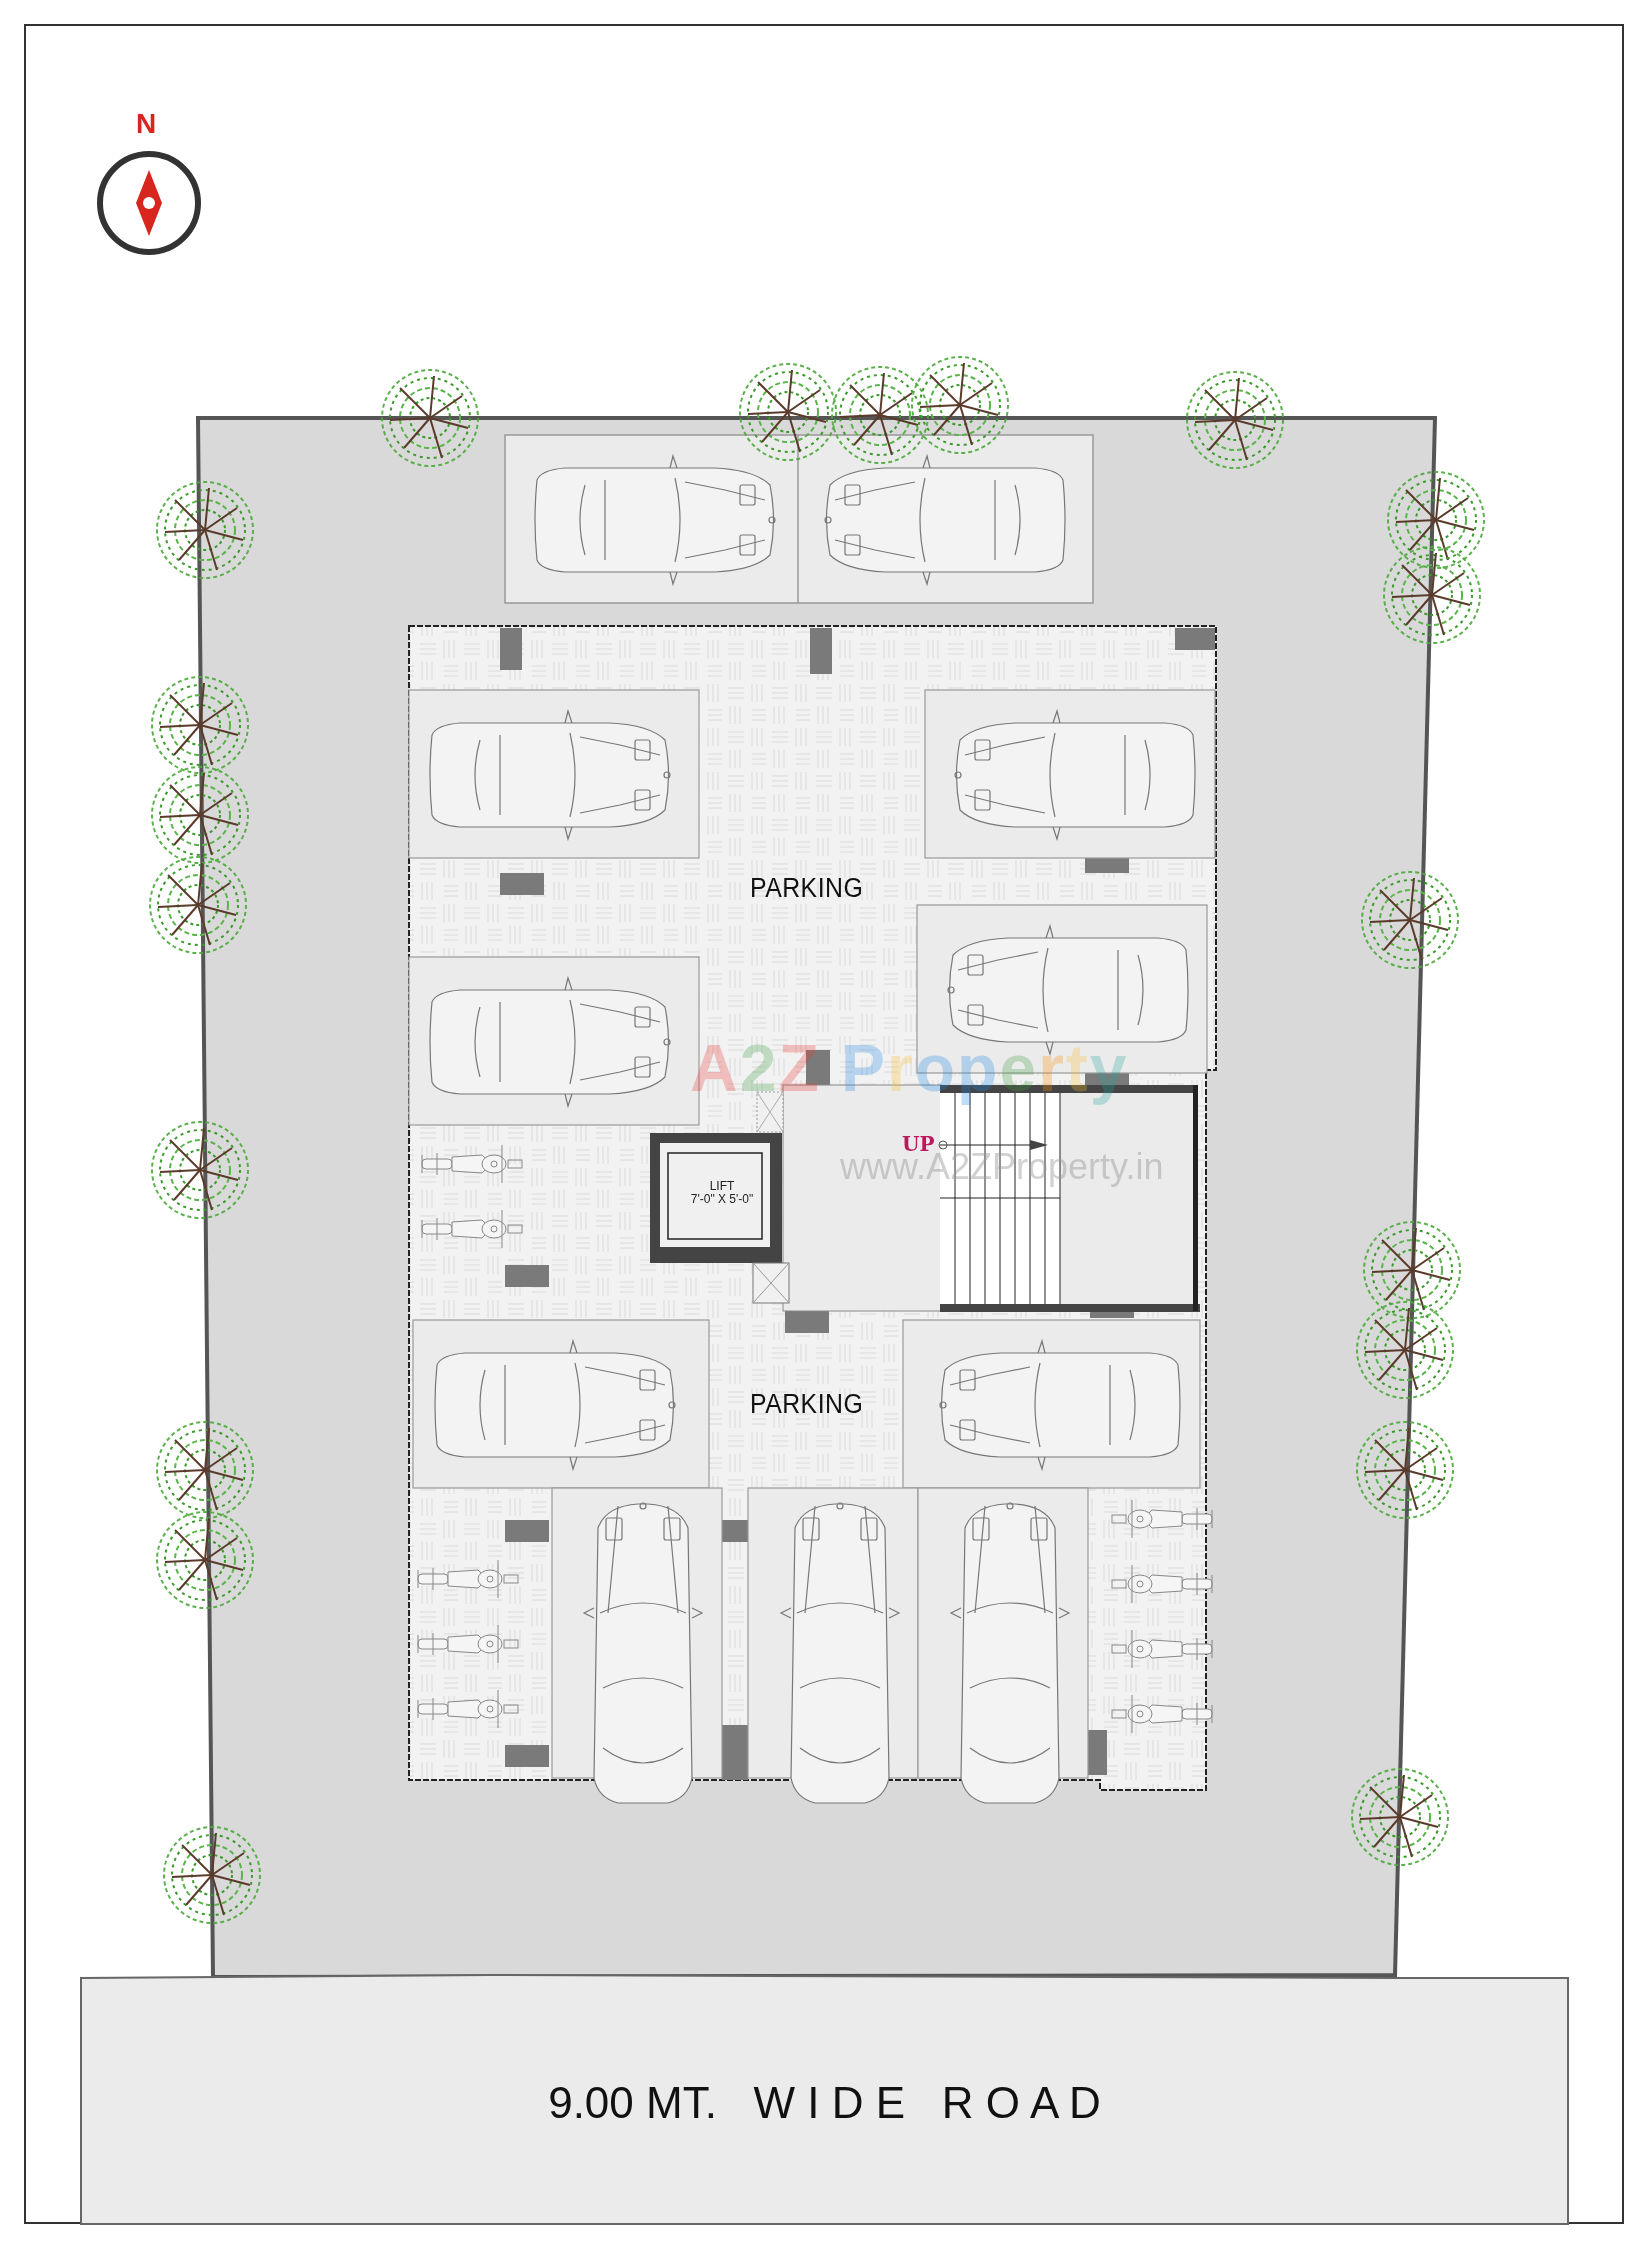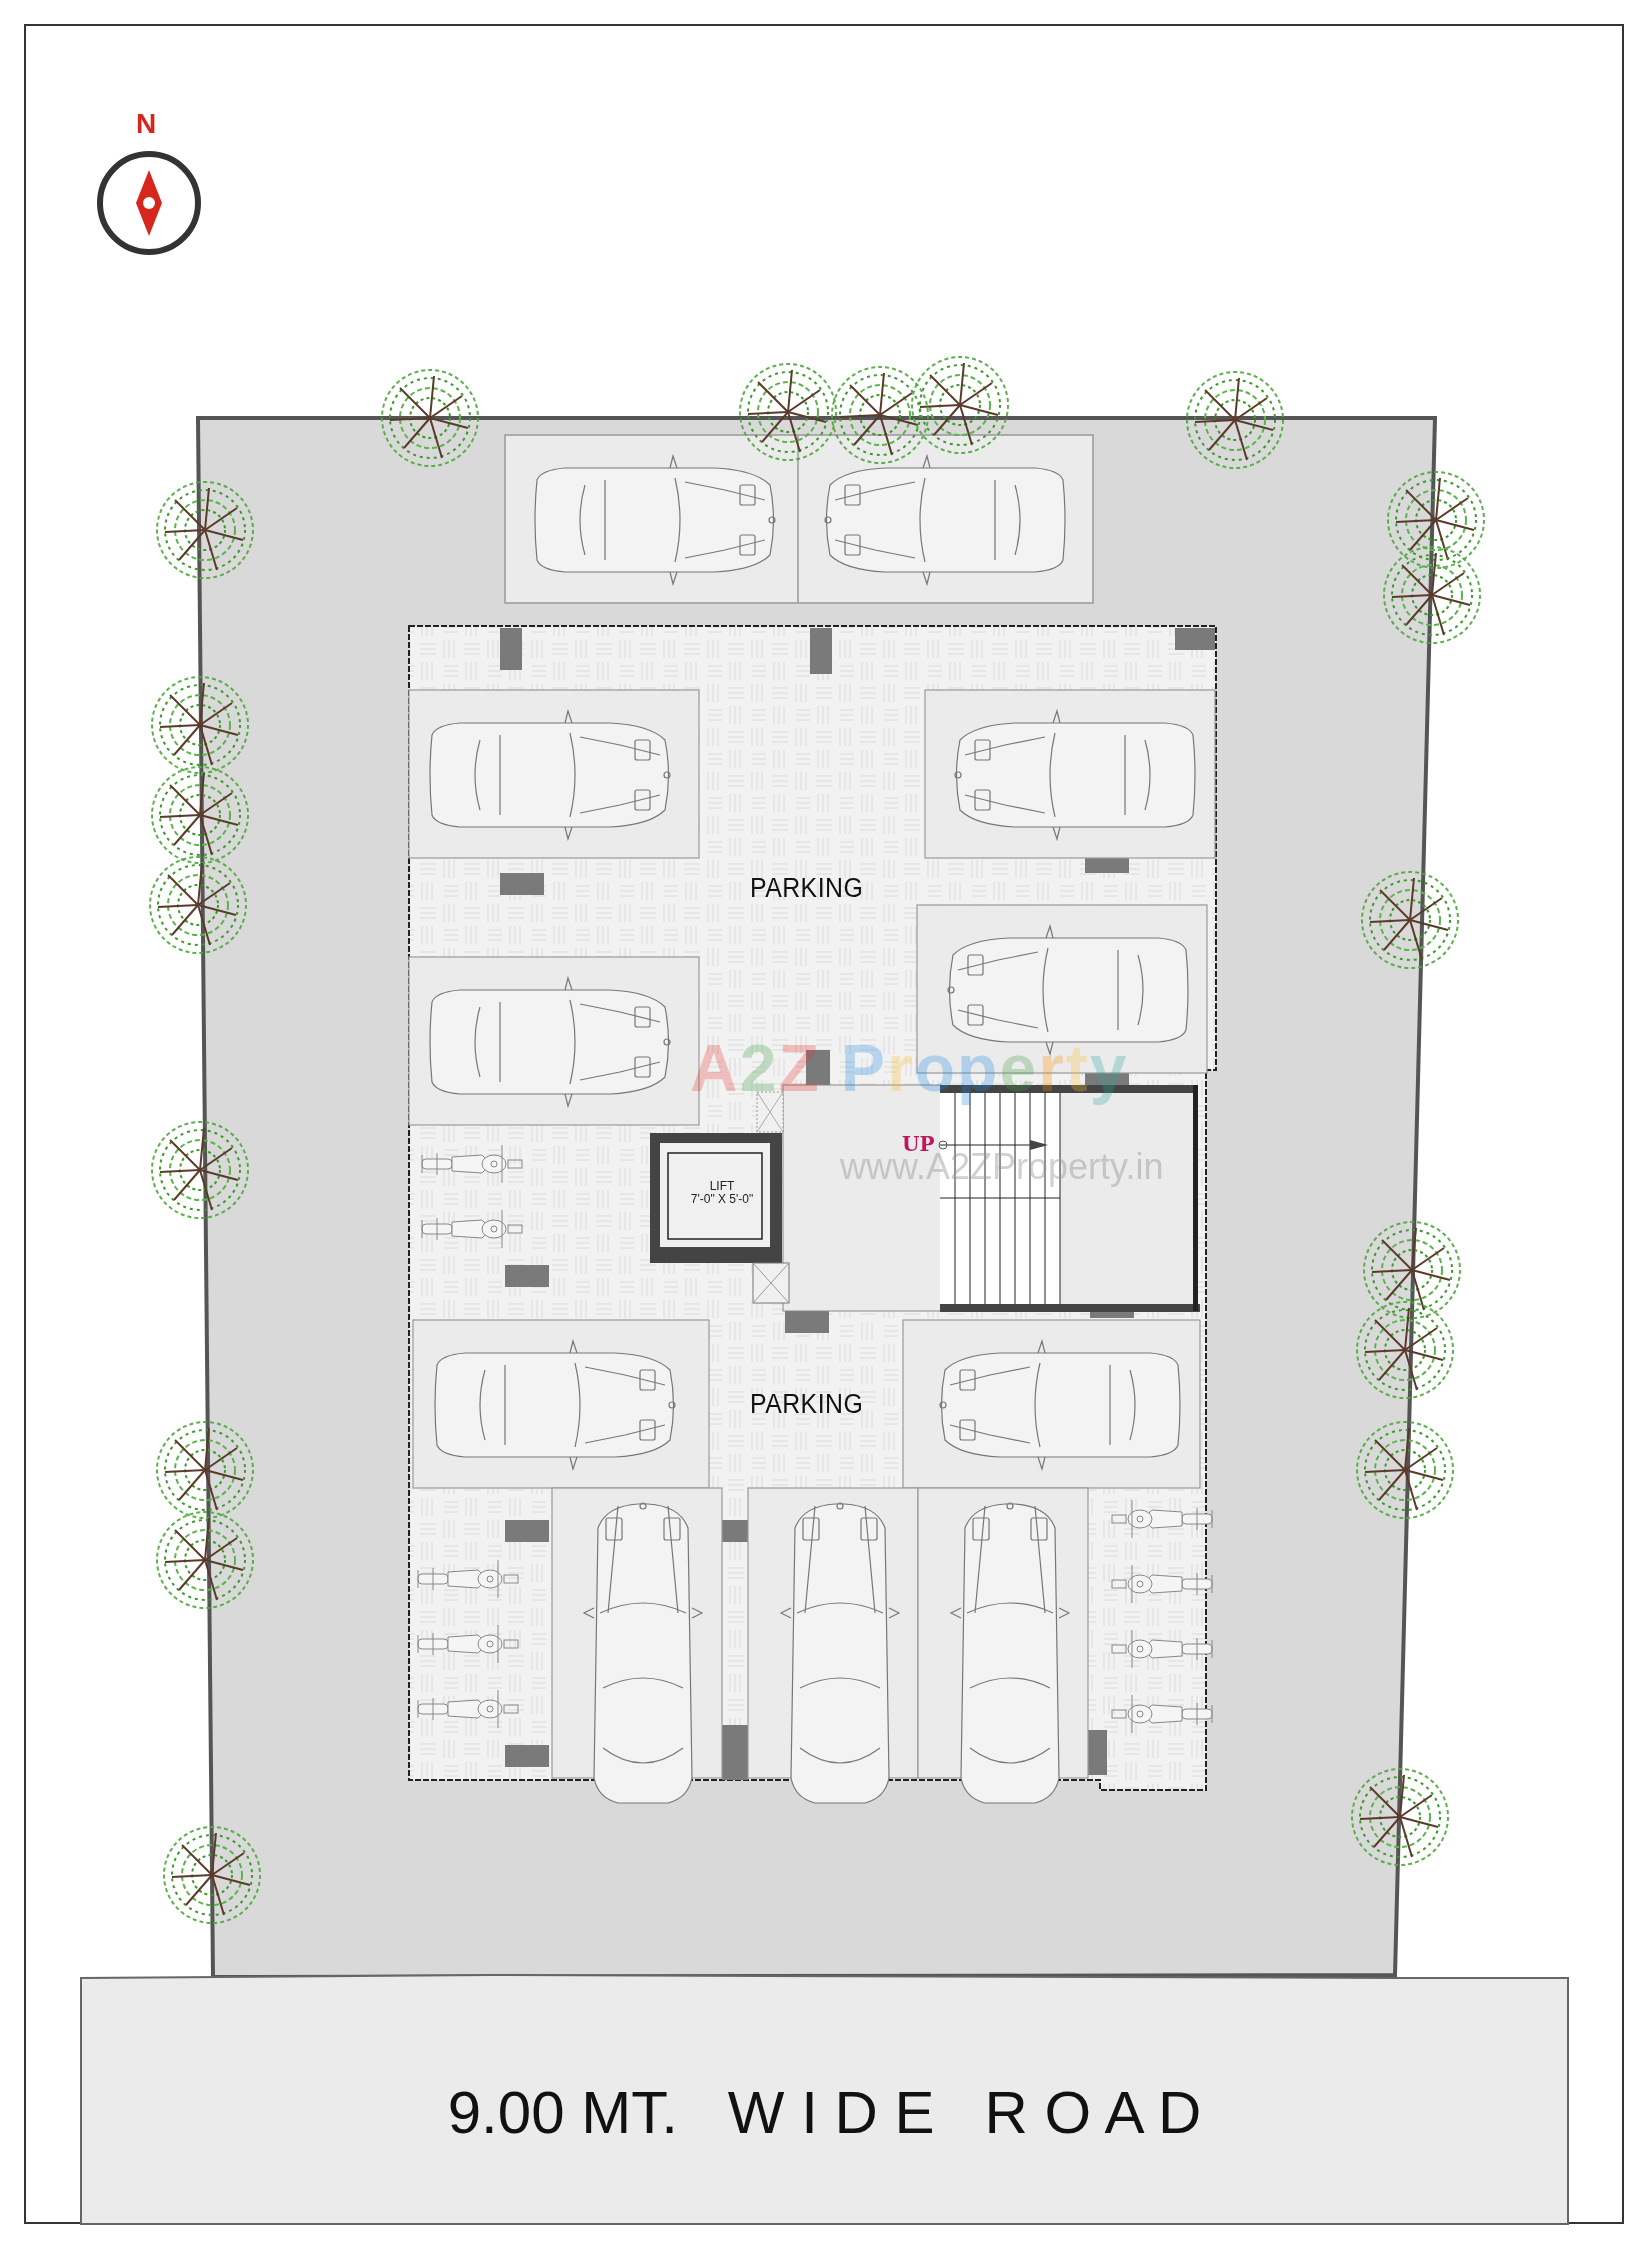--- a/index.html
+++ b/index.html
@@ -3,21 +3,21 @@
 <meta charset="utf-8">
 <style>
   html,body{margin:0;padding:0;background:#ffffff;}
   body{width:1649px;height:2250px;position:relative;overflow:hidden;font-family:"Liberation Sans","DejaVu Sans",sans-serif;}
   .abs{position:absolute;}
   #frame{left:24px;top:24px;width:1600px;height:2200px;border:2px solid #333;box-sizing:border-box;}
   #compass-n{left:136px;top:108px;font-weight:bold;font-size:28px;color:#d7261e;}
   #title{left:238px;top:164px;font-size:28px;line-height:38px;color:#111;}
   #title b{font-weight:bold;}
   .park-label{font-size:27px;color:#111;letter-spacing:0.5px;transform:scaleX(0.92);transform-origin:left top;}
-  #road-label{left:0;width:1649px;top:2078px;text-align:center;font-size:60px;color:#111;white-space:pre;}
+  #road-label{left:0;width:1649px;top:2078px;text-align:center;font-size:44px;color:#111;white-space:pre;}
   #road-label span{display:inline-block;}
   #lift-label{font-size:12px;color:#222;text-align:center;line-height:13px;}
   #up-label{font-family:"DejaVu Serif",serif;font-weight:bold;font-size:20px;color:#be185d;}
   #watermark{left:690px;top:1030px;font-size:66px;font-weight:bold;opacity:0.28;letter-spacing:2px;white-space:nowrap;}
   #watermark-url{left:840px;top:1100px;font-size:36px;color:#999;opacity:0.45;white-space:nowrap;margin-top:46px;}
   svg{position:absolute;left:0;top:0;}
 </style>
 </head>
 <body>
 

